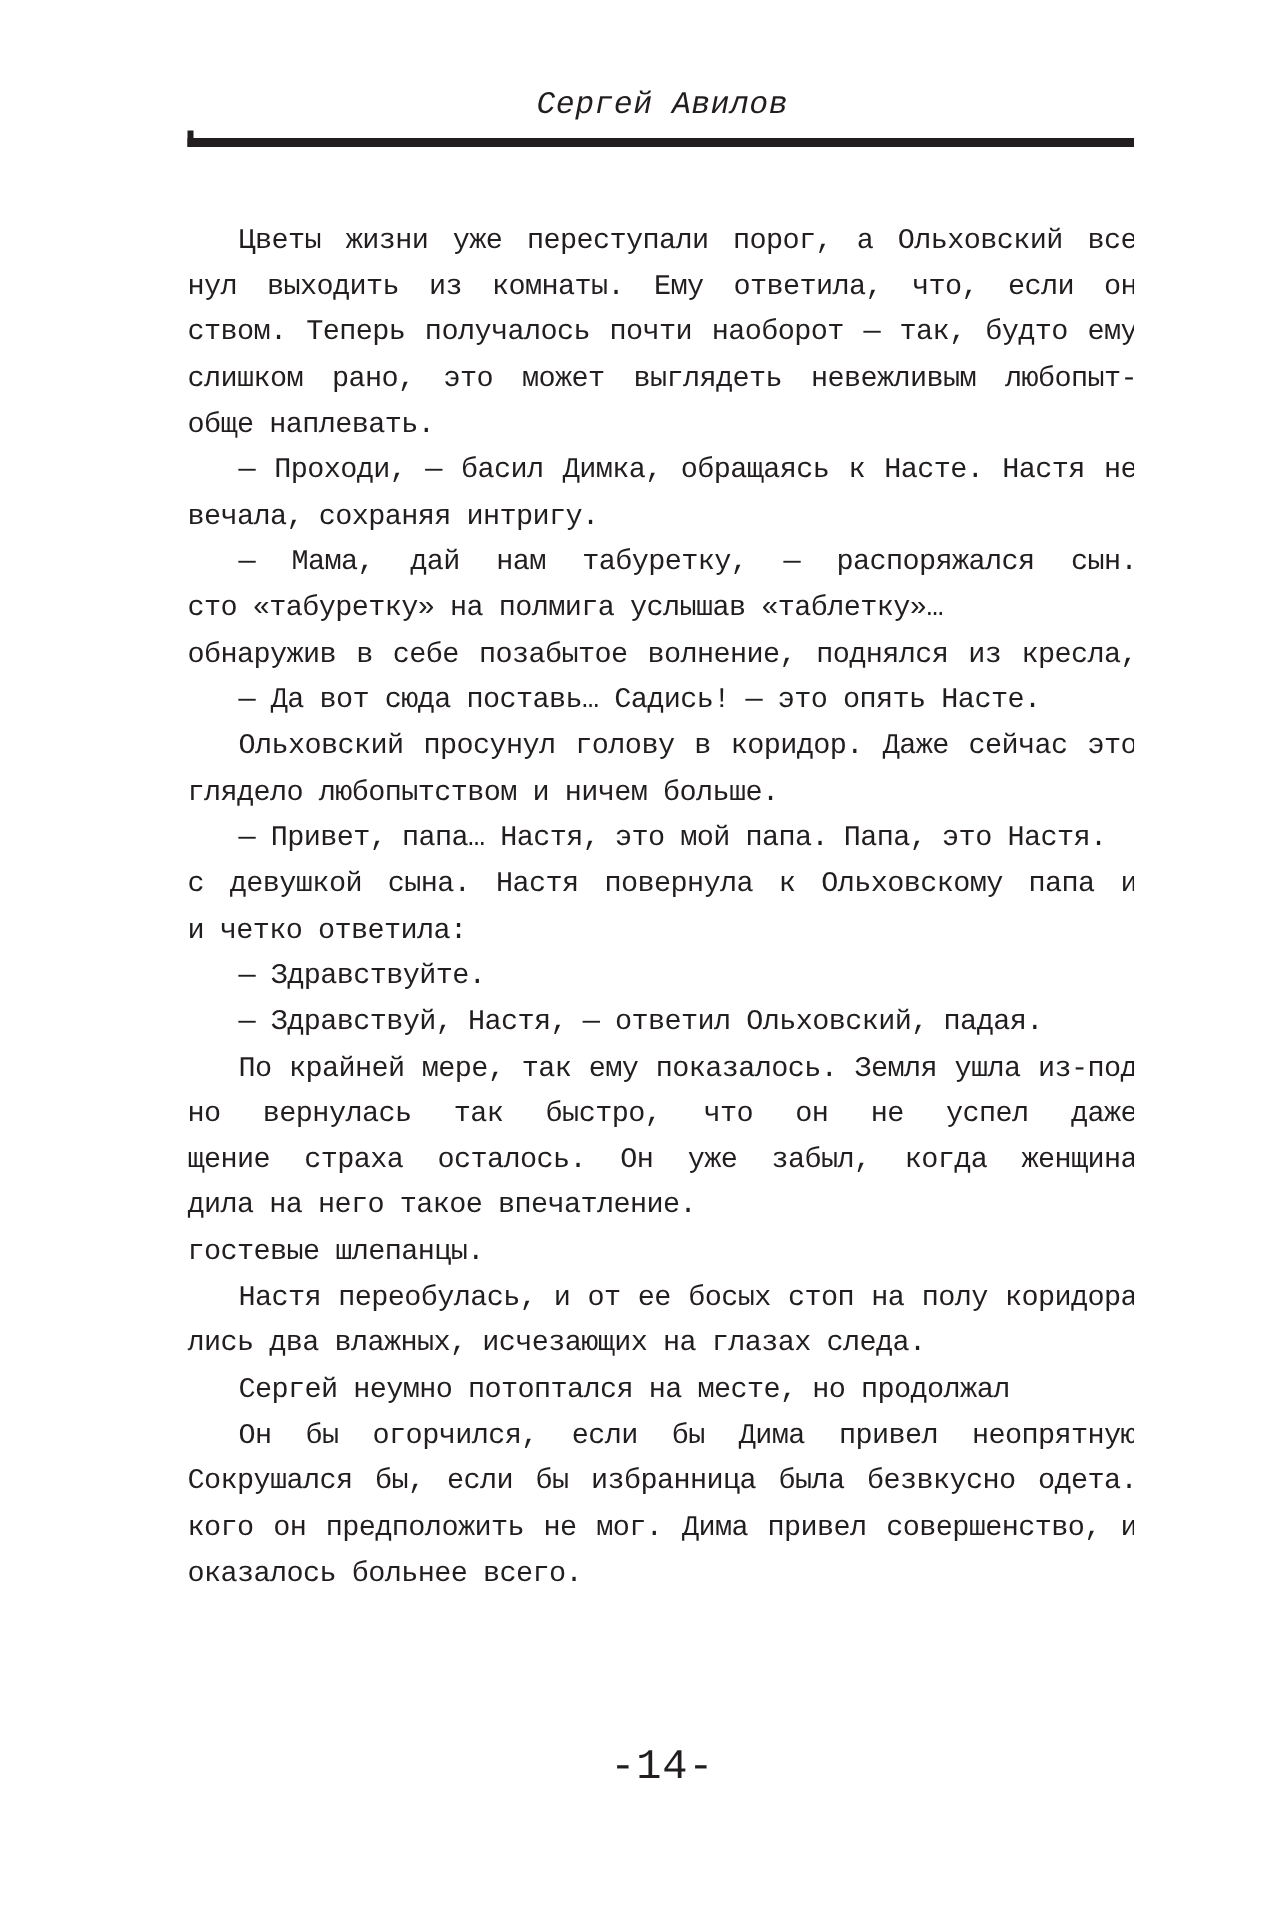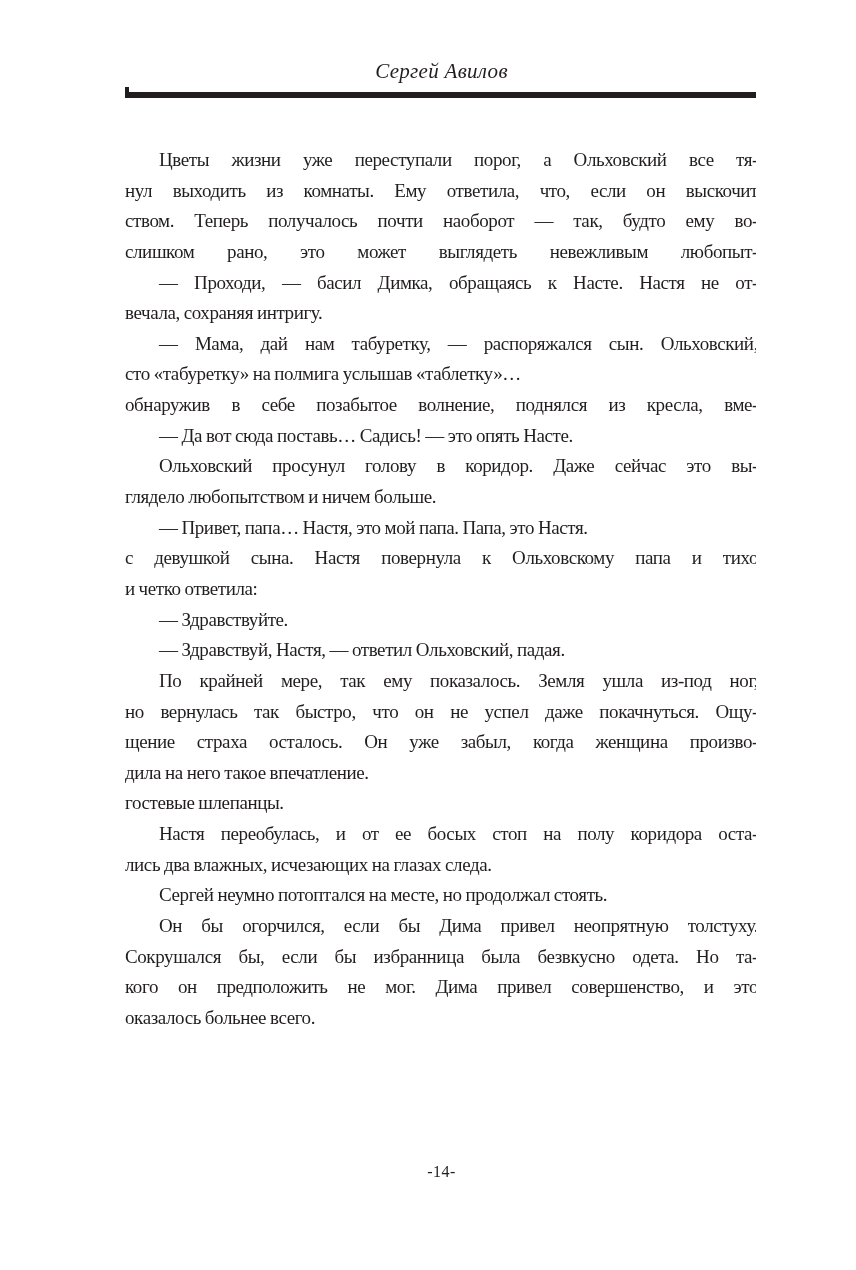--- a/index.html
+++ b/index.html
@@ -6,21 +6,21 @@
     margin: 0;
     padding: 0;
     background: #ffffff;
   }
   .page {
     position: relative;
     width: 756px;
     height: 1270px;
     background: #ffffff;
     overflow: hidden;
-    font-family: Liberation Serif, serif;
+    font-family: Liberation Mono, monospace;
     color: #221e1f;
   }
   .running-head {
     position: absolute;
     top: 58px;
     left: 125px;
     width: 633px;
     text-align: center;
     font-style: italic;
     font-size: 21px;
@@ -67,38 +67,39 @@
   }
   .line.indent {
     text-indent: 34px;
   }
   .page-number {
     position: absolute;
     top: 1163px;
     left: 125px;
     width: 633px;
     text-align: center;
-    font-size: 16px;
+    font-size: 28px;
     letter-spacing: 0.5px;
   }
 </style>
 </head>
 <body>
 
 <div class="page">
 
   <div class="running-head">Сергей Авилов</div>
 
   <div class="header-rule"></div>
 
   <div class="text-block">
       <div class="line indent">Цветы жизни уже переступали порог, а Ольховский все тя-</div>
       <div class="line">нул выходить из комнаты. Ему ответила, что, если он выскочит</div>
       <div class="line">ством. Теперь получалось почти наоборот — так, будто ему во-</div>
       <div class="line">слишком рано, это может выглядеть невежливым любопыт-</div>
+      <div class="line no-justify">обще наплевать.</div>
       <div class="line indent">— Проходи, — басил Димка, обращаясь к Насте. Настя не от-</div>
       <div class="line no-justify">вечала, сохраняя интригу.</div>
       <div class="line indent">— Мама, дай нам табуретку, — распоряжался сын. Ольховский,</div>
       <div class="line no-justify">сто «табуретку» на полмига услышав «таблетку»…</div>
       <div class="line">обнаружив в себе позабытое волнение, поднялся из кресла, вме-</div>
       <div class="line indent no-justify">— Да вот сюда поставь… Садись! — это опять Насте.</div>
       <div class="line indent">Ольховский просунул голову в коридор. Даже сейчас это вы-</div>
       <div class="line no-justify">глядело любопытством и ничем больше.</div>
       <div class="line indent no-justify">— Привет, папа… Настя, это мой папа. Папа, это Настя.</div>
       <div class="line">с девушкой сына. Настя повернула к Ольховскому папа и тихо</div>

